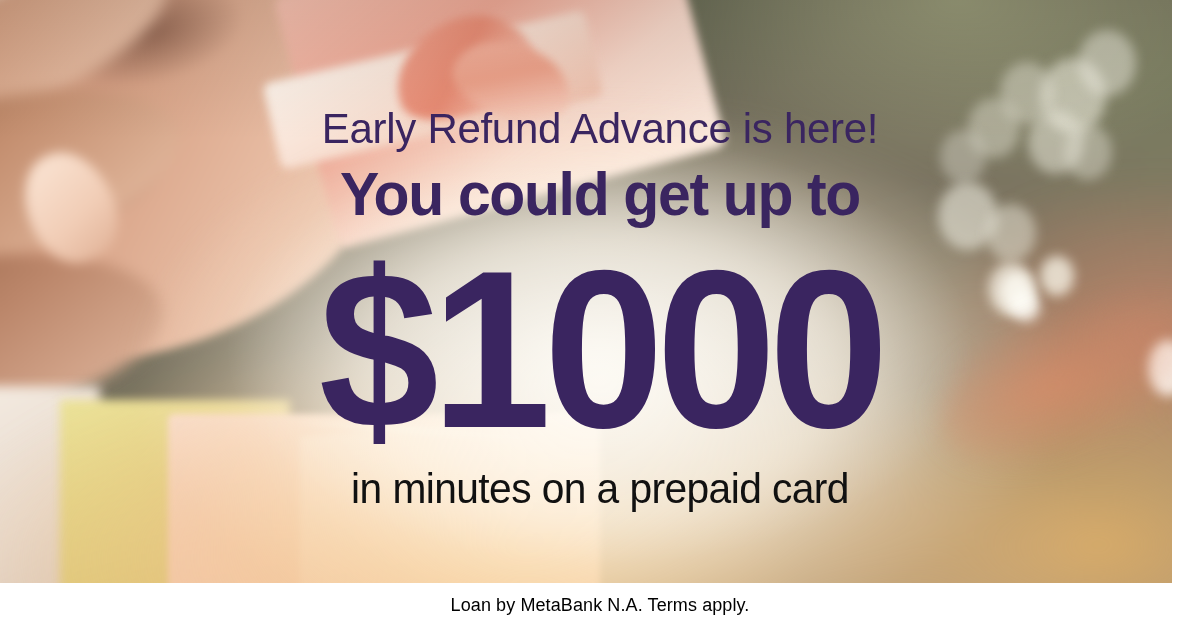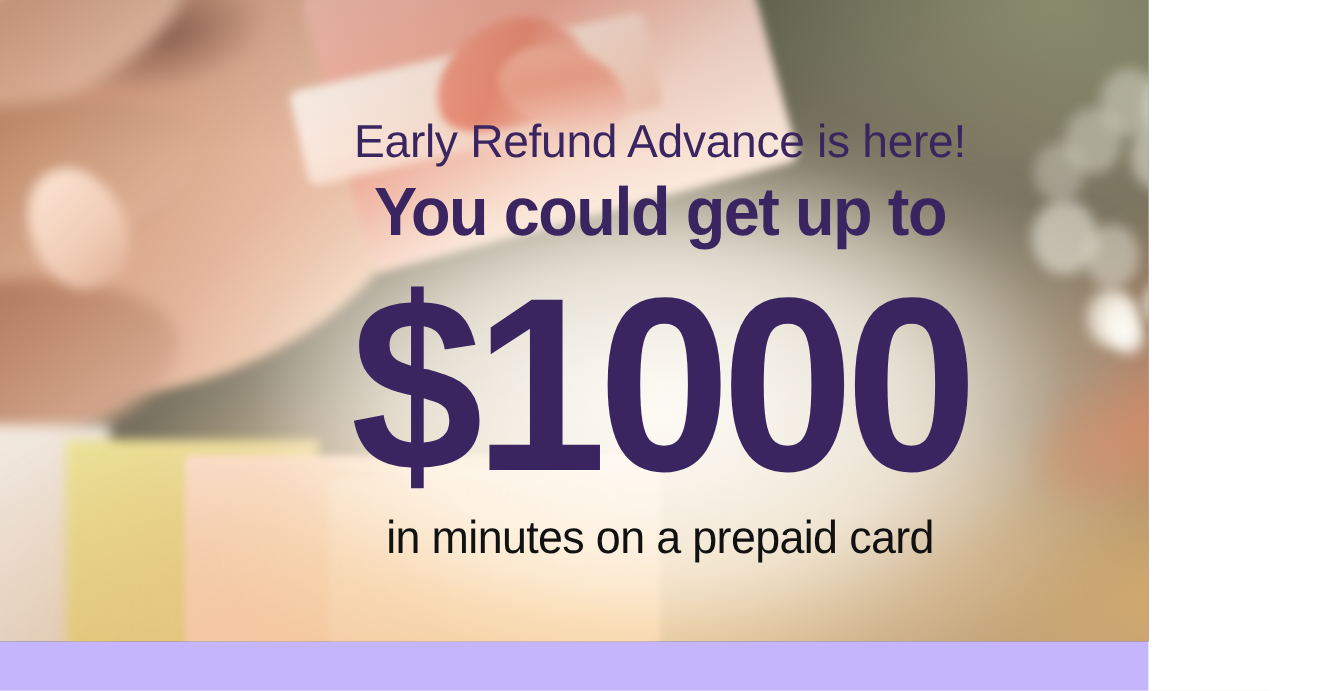--- a/index.html
+++ b/index.html
@@ -7,24 +7,24 @@
     margin: 0;
     padding: 0;
     background: #ffffff;
   }
   body {
     font-family: "Liberation Sans", sans-serif;
   }
 
   .banner {
     position: relative;
-    width: 1044px;
+    width: 1172px;
     height: 628px;
     overflow: hidden;
-    background: #c4b5fd;
+    background: #bef264;
   }
 
   
   .photo {
     position: absolute;
     left: 0;
     top: 0;
     width: 1200px;
     height: 583px;
     overflow: hidden;
@@ -352,14 +352,17 @@
     <div class="haze"></div>
   </div>
 
   <div class="copy">
     <div class="line-eyebrow">Early Refund Advance is here!</div>
     <div class="line-lead">You could get up to</div>
     <div class="line-amount">$1000</div>
     <div class="line-tail">in minutes on a prepaid card</div>
   </div>
 
+  <div class="footer">
+    <span class="footer-text">Loan by MetaBank N.A. Terms apply.</span>
+  </div>
 
 </div>
 
 </body></html>

